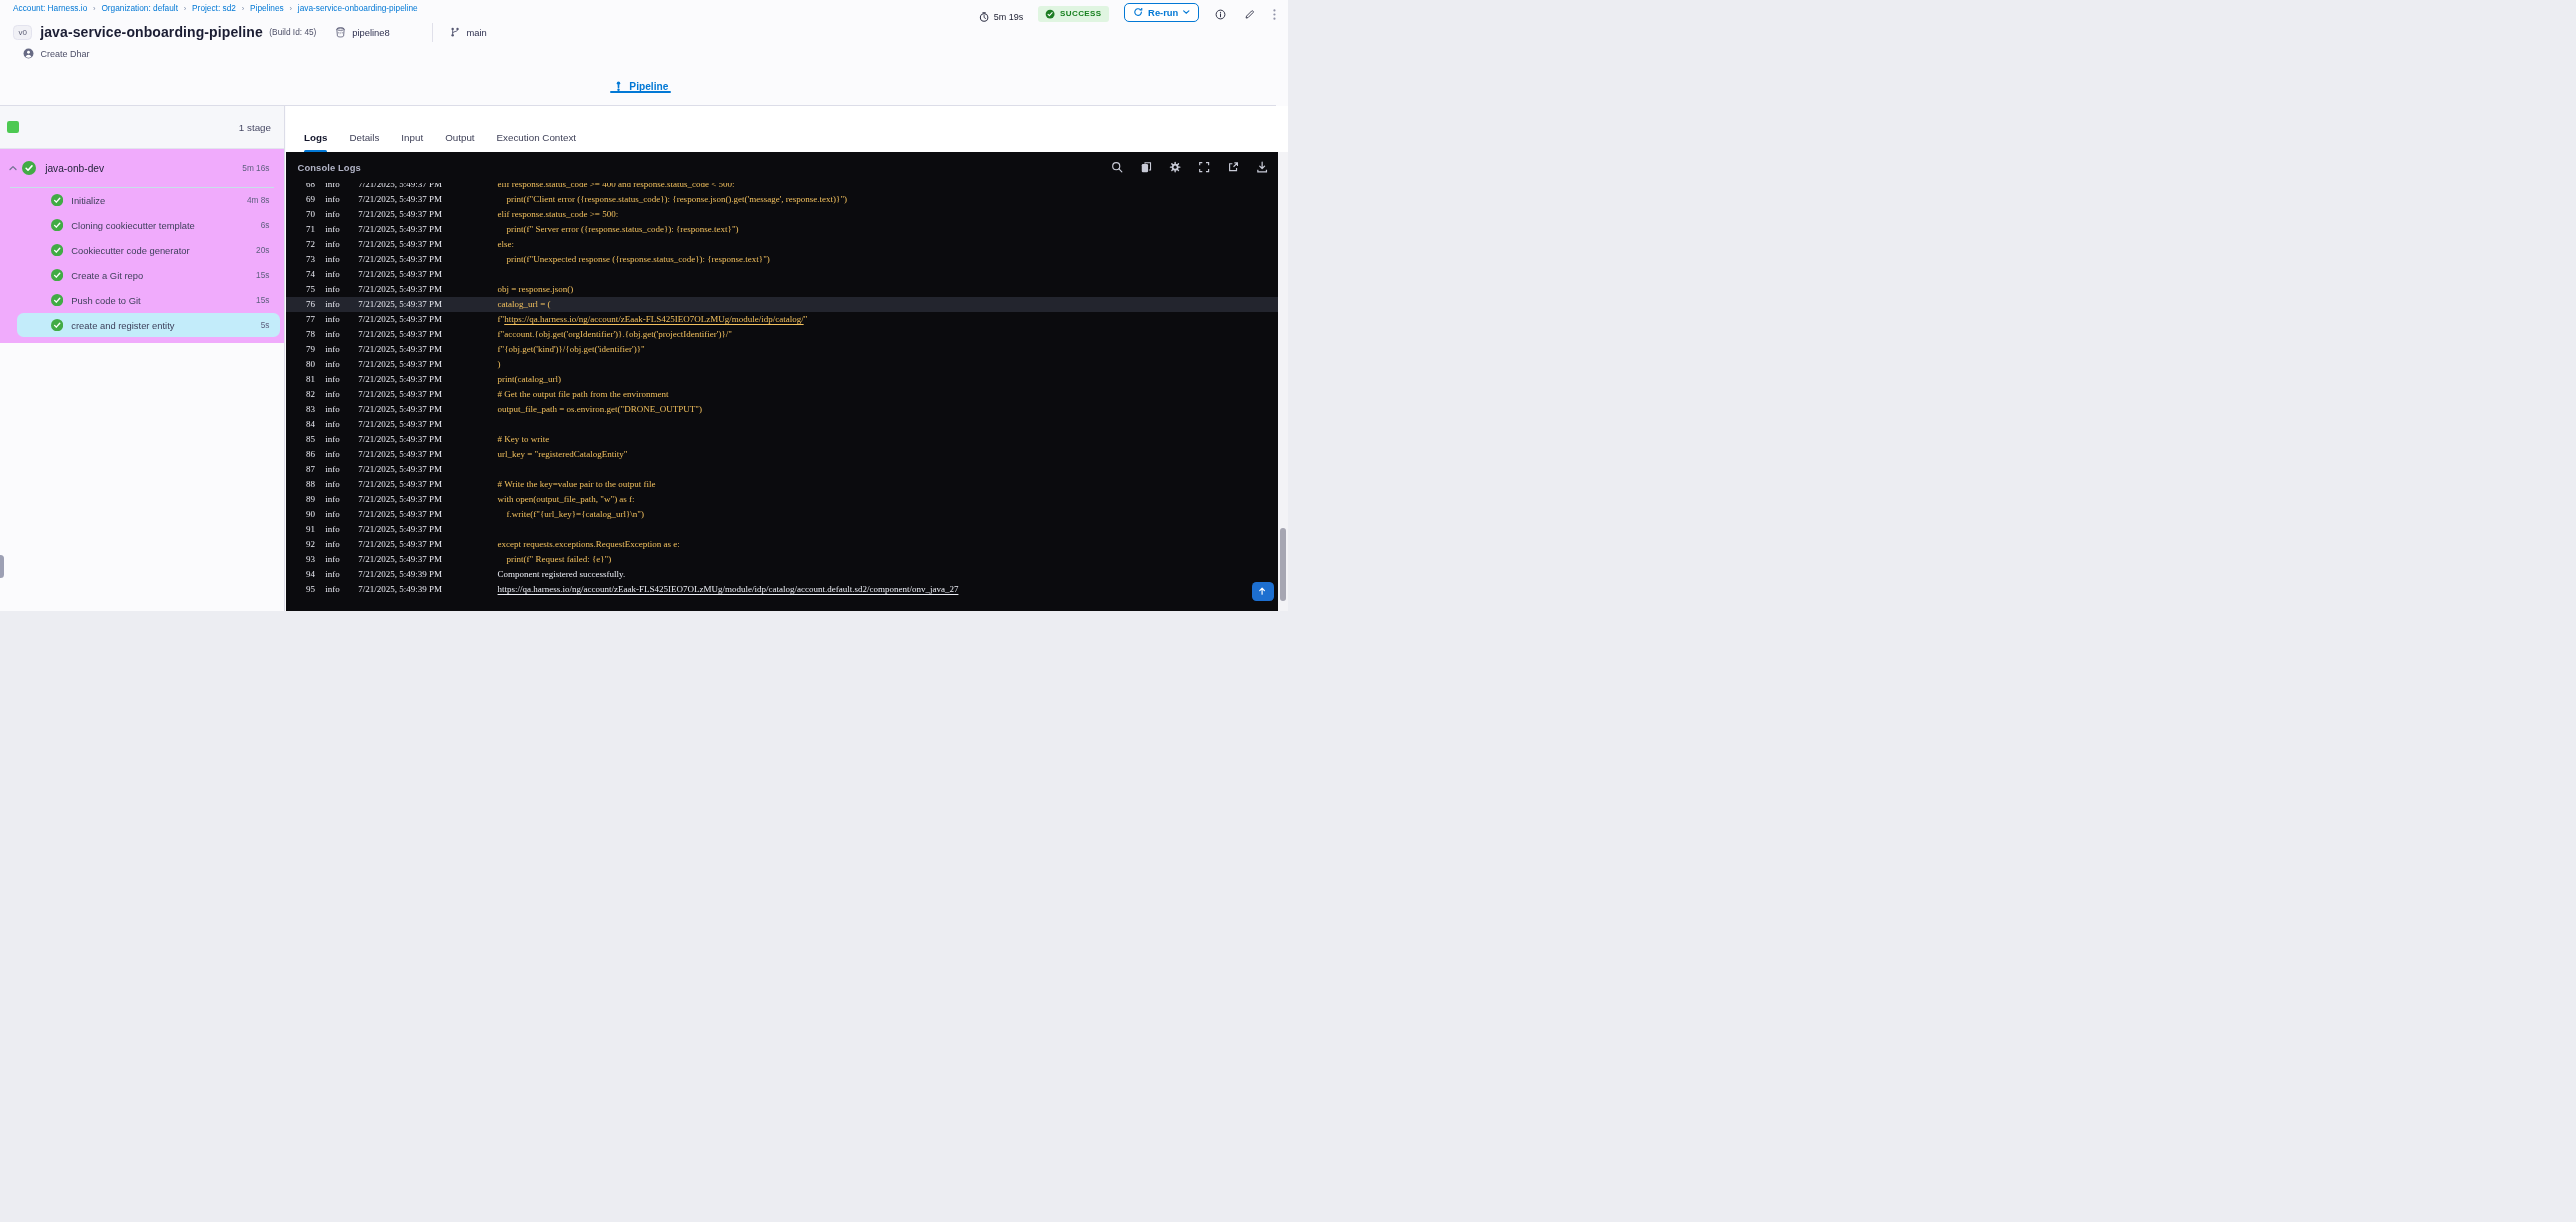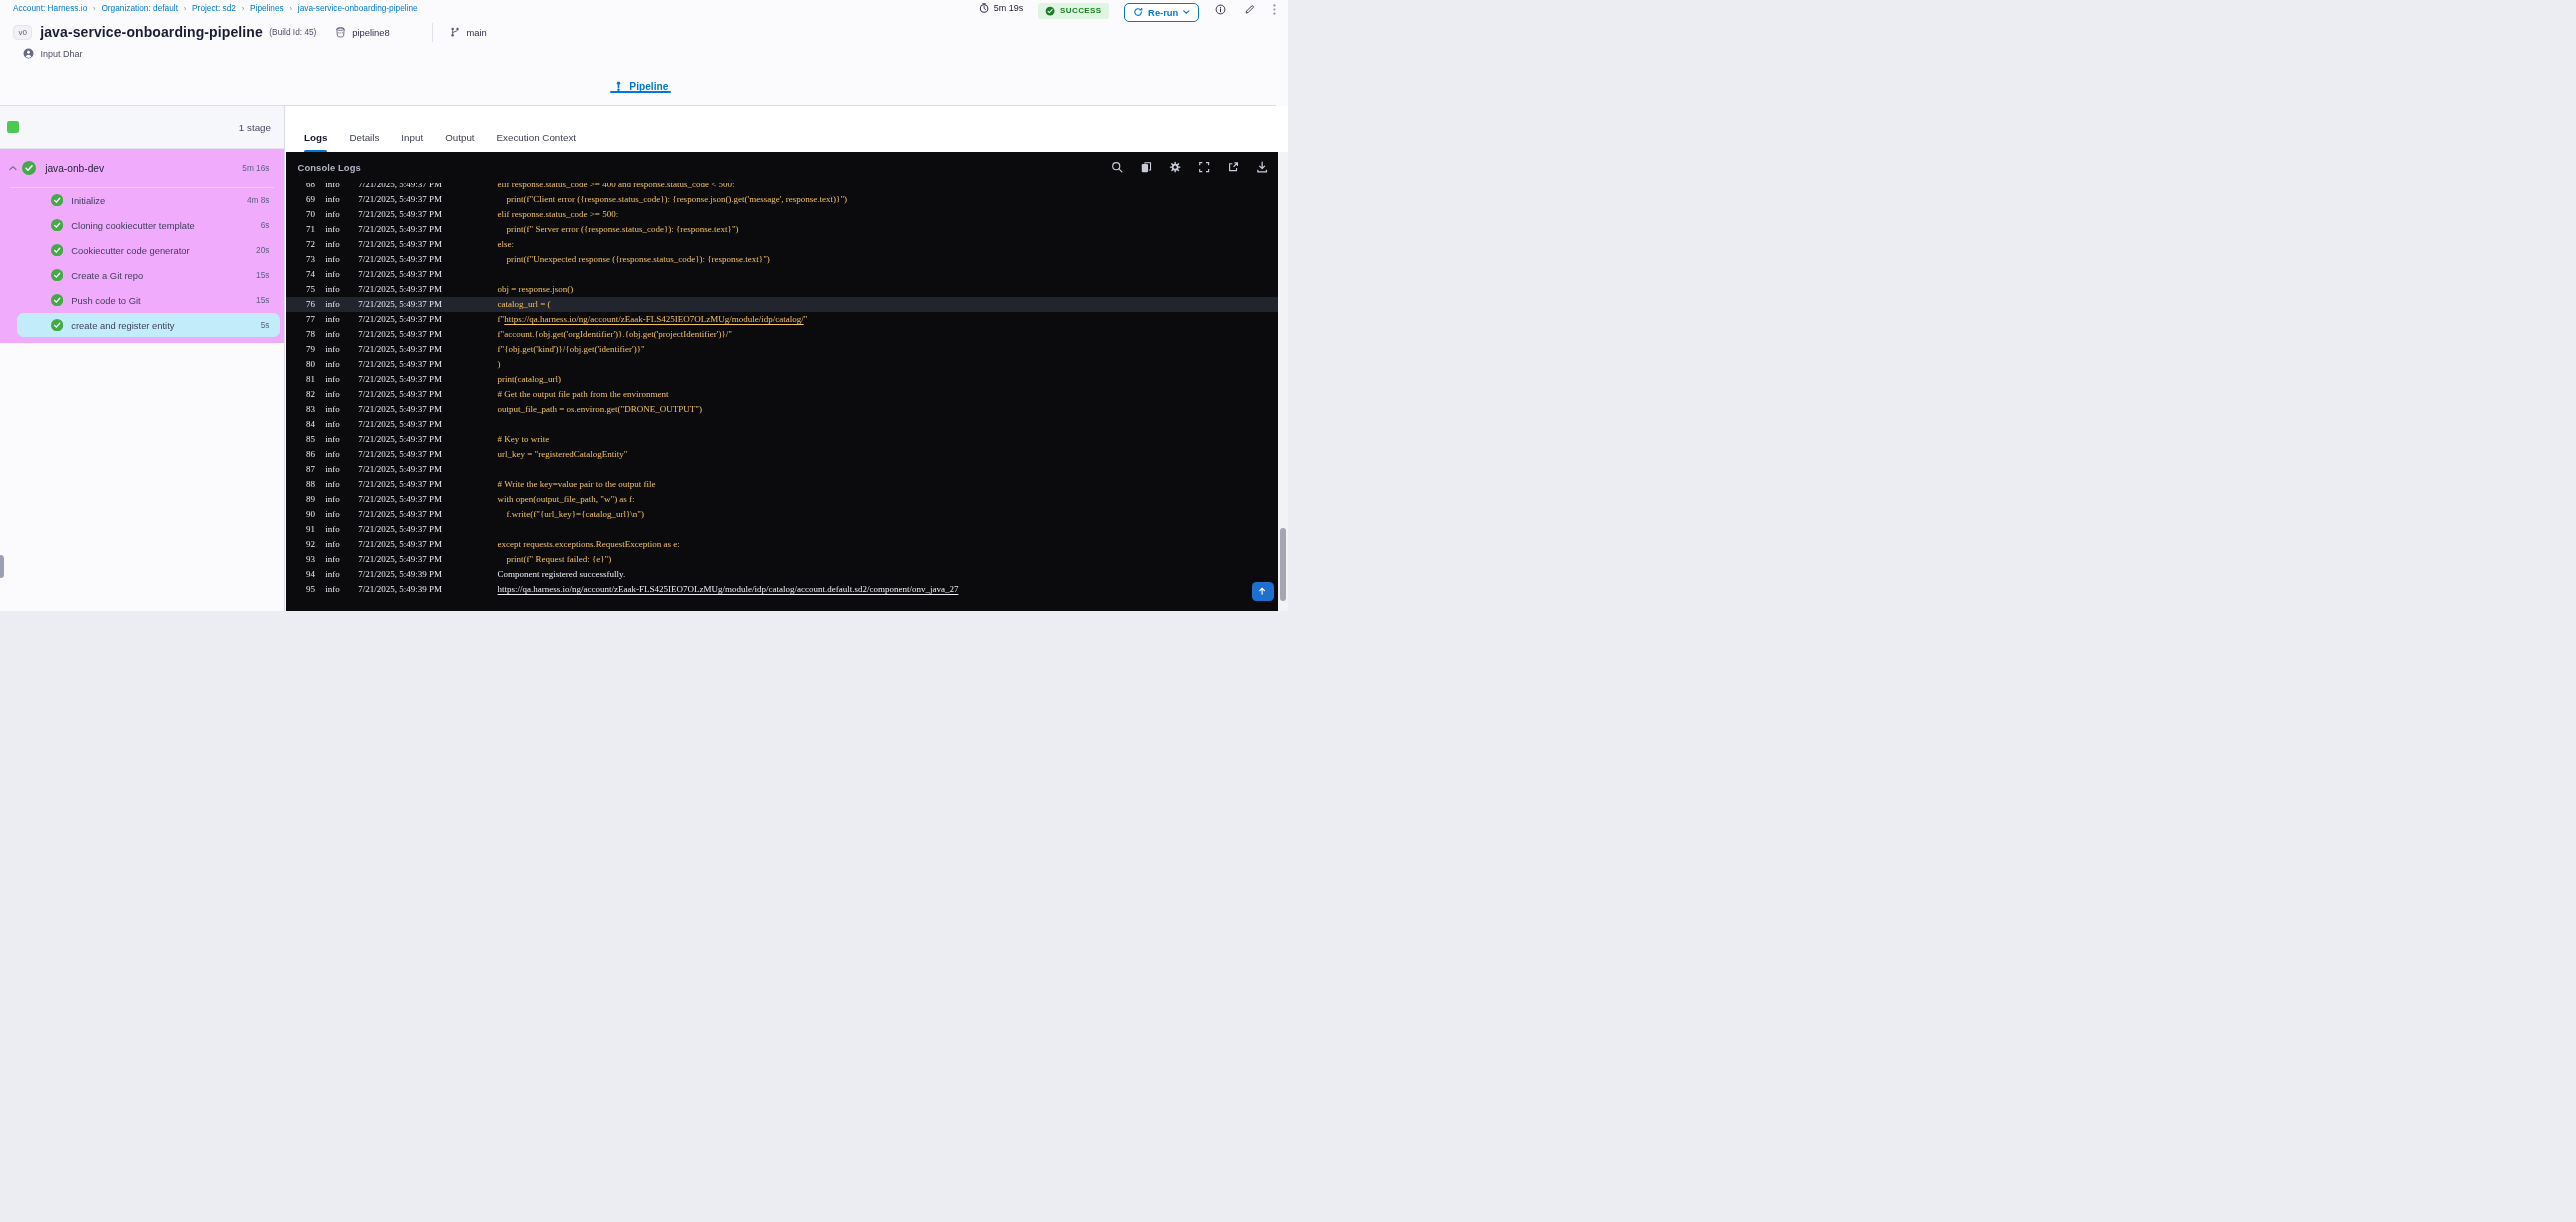--- a/index.html
+++ b/index.html
@@ -6,21 +6,21 @@
   #app{position:relative;width:1288px;height:611px;overflow:hidden;background:#fbfbfd;
        font-family:"Liberation Sans",sans-serif;-webkit-font-smoothing:antialiased;}
   a{text-decoration:none;}
   button{font-family:inherit;}
   svg{display:block;}
 
   
   .crumbs{position:absolute;top:3px;left:13px;display:flex;gap:5.8px;align-items:center;font-size:8.3px;}
   .crumb{color:#0278d5;cursor:pointer;}
   .crumb-sep{color:#7d8ba8;font-size:7.6px;}
-  .top-actions{position:absolute;top:2.9px;right:10.2px;display:flex;align-items:flex-start;gap:15px;height:19px;}
+  .top-actions{position:absolute;top:2.9px;right:10.2px;display:flex;align-items:flex-end;gap:15px;height:19px;}
   .dur{display:flex;gap:4.4px;align-items:center;font-size:9px;color:#1c1e30;}
   .badge{display:flex;gap:4.4px;align-items:center;background:#e0f5e1;color:#17811f;font-size:8px;
          font-weight:700;letter-spacing:0.4px;padding:2.9px 7.3px;border-radius:2.9px;}
   .rerun{display:flex;gap:5.1px;align-items:center;border:1.1px solid #0278d5;color:#0278d5;background:#fff;
          border-radius:5px;padding:2.9px 8px;font-size:9.4px;font-weight:700;cursor:pointer;}
   .icon-btn{background:none;border:none;padding:1.5px;display:flex;color:#2b2d42;cursor:pointer;}
   .icon-btn.blue{color:#0278d5;}
   .icon-btn.gray{color:#9093a8;}
 
   .title-row{position:absolute;top:22.5px;left:13px;display:flex;align-items:center;}
@@ -204,21 +204,21 @@
   </div>
 
   <div class="author-row">
     <span>
       <svg viewBox="0 0 16 16" width="11" height="11">
           <circle cx="8" cy="8" r="7.2" fill="#676a84"></circle>
           <circle cx="8" cy="6.1" r="2.1" fill="#fff"></circle>
           <path d="M3.9 12.9c.7-2.1 2.3-3.2 4.1-3.2s3.4 1.1 4.1 3.2a7.2 7.2 0 0 1-8.2 0z" fill="#fff"></path>
         </svg>
     </span>
-    <span>Input Dhar</span>
+    <span>Create Dhar</span>
   </div>
 
   <nav class="tabs-row">
     <div class="mtab active">
         <span>
           <svg viewBox="0 0 16 16" width="11" height="11">
             <circle cx="8" cy="3.4" r="2.5" fill="currentColor"></circle>
             <rect x="6.8" y="5.4" width="2.4" height="5" rx="1.1" fill="currentColor"></rect>
             <circle cx="8" cy="12.7" r="1.8" fill="currentColor"></circle>
           </svg>

